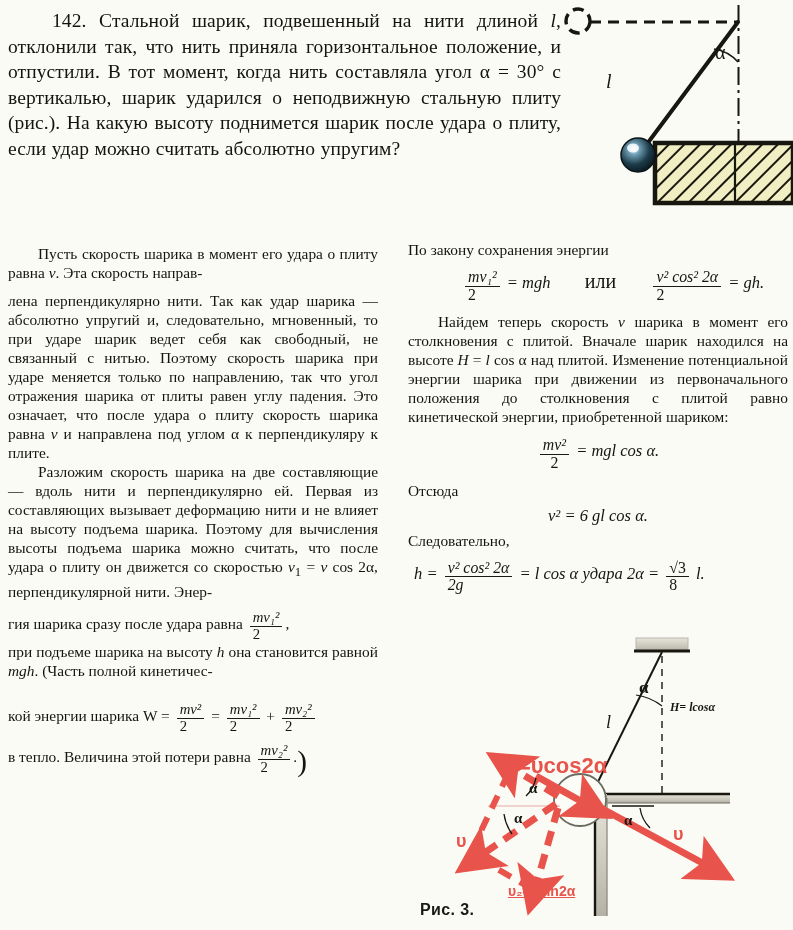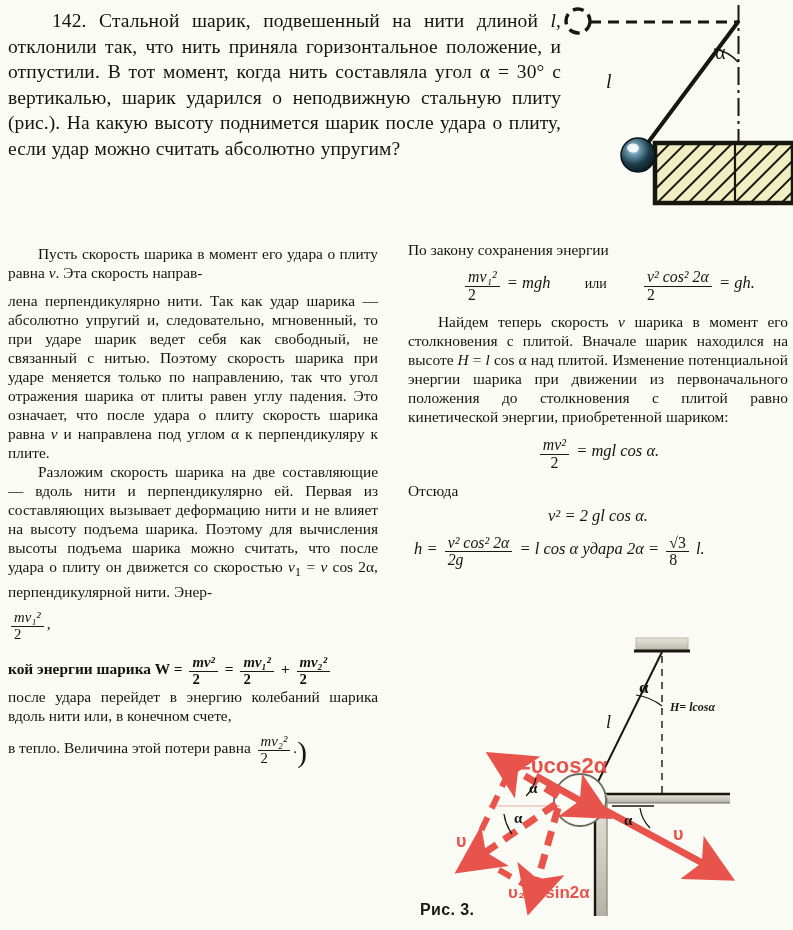--- a/index.html
+++ b/index.html
@@ -103,63 +103,64 @@
     </svg>
     <span class="blklabel" style="left:43px;top:70px;font-size:20px;">l</span>
     <span class="blklabel" style="left:152px;top:41px;font-size:20px;font-style:normal;">α</span>
   </div>
 
   <div id="col-left" class="col">
     <p class="ind">Пусть скорость шарика в момент его удара о плиту равна <i>v</i>. Эта скорость направ-</p>
     <p class="noind" style="margin-top:9px;">лена перпендикулярно нити. Так как удар шарика — абсолютно упругий и, следовательно, мгновенный, то при ударе шарик ведет себя как свободный, не связанный с нитью. Поэтому скорость шарика при ударе меняется только по направлению, так что угол отражения шарика от плиты равен углу падения. Это означает, что после удара о плиту скорость шарика равна <i>v</i> и направлена под углом α к перпендикуляру к плите.</p>
     <p class="ind">Разложим скорость шарика на две составляющие — вдоль нити и перпендикулярно ей. Первая из составляющих вызывает деформацию нити и не влияет на высоту подъема шарика. Поэтому для вычисления высоты подъема шарика можно считать, что после удара о плиту он движется со скоростью <i>v</i><sub>1</sub> = <i>v</i> cos 2α, перпендикулярной нити. Энер-</p>
     <p class="noind" style="margin-top:8px;line-height:30px;">
+      <span>гия шарика сразу после удара равна</span>
       <span class="frac">
         <span class="num mi">mv₁²</span>
         <span class="den">2</span>
       </span><span>,</span>
     </p>
-    <p class="noind" style="margin-top:11px;line-height:32px;font-weight:bold;">
+    <p class="noind">при подъеме шарика на высоту <i>h</i> она становится равной <i>mgh</i>. (Часть полной кинетичес-</p>
+    <p class="noind" style="margin-top:20px;line-height:32px;">
       <span>кой энергии шарика W =</span>
       <span class="frac">
         <span class="num mi">mv²</span>
         <span class="den">2</span>
       </span>
       <span>=</span>
       <span class="frac">
         <span class="num mi">mv₁²</span>
         <span class="den">2</span>
       </span>
       <span>+</span>
       <span class="frac">
         <span class="num mi">mv₂²</span>
         <span class="den">2</span>
       </span>
     </p>
-    <p class="noind">после удара перейдет в энергию колебаний шарика вдоль нити или, в конечном счете,</p>
     <p class="noind" style="margin-top:8px;line-height:30px;">
       <span>в тепло. Величина этой потери равна</span>
       <span class="frac">
         <span class="num mi">mv₂²</span>
         <span class="den">2</span>
       </span><span>.</span><span class="bigparen">)</span>
     </p>
   </div>
 
   <div id="col-right" class="col">
     <p class="noind">По закону сохранения энергии</p>
 
     <div class="eqline left-pad" style="margin-top:10px;">
       <span class="frac big">
         <span class="num mi">mv₁²</span>
         <span class="den">2</span>
       </span>
       <span class="mi">= mgh</span>
       <span class="eq-gap"></span>
-      <span style="font-size:14px;">или</span>
+      <span style="font-size:20px;">или</span>
       <span class="eq-gap"></span>
       <span class="frac big">
         <span class="num mi">v² cos² 2α</span>
         <span class="den">2</span>
       </span>
       <span class="mi">= gh.</span>
     </div>
 
     <p class="ind" style="margin-top:9px;">Найдем теперь скорость <i>v</i> шарика в момент его столкновения с плитой. Вначале шарик находился на высоте <i>H</i> = <i>l</i> cos α над плитой. Изменение потенциальной энергии шарика при движении из первоначального положения до столкновения с плитой равно кинетической энергии, приобретенной шариком:</p>
 
@@ -167,23 +168,24 @@
       <span class="frac big">
         <span class="num mi">mv²</span>
         <span class="den">2</span>
       </span>
       <span class="mi">= mgl cos α.</span>
     </div>
 
     <p class="noind" style="margin-top:9px;">Отсюда</p>
 
     <div class="eqline" style="margin:6px 0 6px 0;">
-      <span class="mi">v² = 2 gl cos α.</span>
-    </div>
-
+      <span class="mi">v² = 6 gl cos α.</span>
+    </div>
+
+    <p class="noind" style="margin-top:4px;">Следовательно,</p>
 
     <div class="eqline" style="margin-top:10px;text-align:left;padding-left:6px;">
       <span class="mi">h =</span>
       <span class="frac big">
         <span class="num mi">v² cos² 2α</span>
         <span class="den mi">2g</span>
       </span>
       <span class="mi">= l cos α удара 2α =</span>
       <span class="frac big">
         <span class="num">√3</span>
@@ -242,21 +244,21 @@
       <line x1="100" y1="146" x2="64" y2="222" stroke="#e8544b" stroke-width="6" stroke-dasharray="14 10"></line>
       <line x1="70" y1="230" x2="126" y2="262" stroke="#e8544b" stroke-width="6" stroke-dasharray="14 10"></line>
 
       <path d="M 118 168 A 36 36 0 0 0 128 150" fill="none" stroke="#17170f" stroke-width="1.3"></path>
       <path d="M 96 186 A 44 44 0 0 0 104 206" fill="none" stroke="#17170f" stroke-width="1.3"></path>
       <path d="M 232 180 A 36 36 0 0 0 242 200" fill="none" stroke="#17170f" stroke-width="1.3"></path>
     </svg>
 
     
     <span class="redlabel" style="left:88px;top:125px;font-size:22px;">υ₁=υcos2α</span>
-    <span class="redlabel" style="left:100px;top:255px;font-size:17px;">υ₂=υsin2α</span>
+    <span class="redlabel" style="left:100px;top:255px;font-size:14px;text-decoration:underline;">υ₂=υsin2α</span>
     <span class="redlabel" style="left:48px;top:203px;font-size:18px;">υ</span>
     <span class="redlabel" style="left:265px;top:196px;font-size:18px;">υ</span>
     <span class="blklabel" style="left:262px;top:72px;font-size:12px;font-weight:bold;">H= lcosα</span>
     <span class="blklabel" style="left:198px;top:84px;font-size:18px;">l</span>
     <span class="blklabel" style="left:231px;top:50px;font-size:17px;font-style:normal;font-weight:bold;">α</span>
     <span class="blklabel" style="left:121px;top:152px;font-size:15px;font-style:normal;font-weight:bold;">α</span>
     <span class="blklabel" style="left:106px;top:182px;font-size:15px;font-style:normal;font-weight:bold;">α</span>
     <span class="blklabel" style="left:216px;top:184px;font-size:15px;font-style:normal;font-weight:bold;">α</span>
   </div>
 

